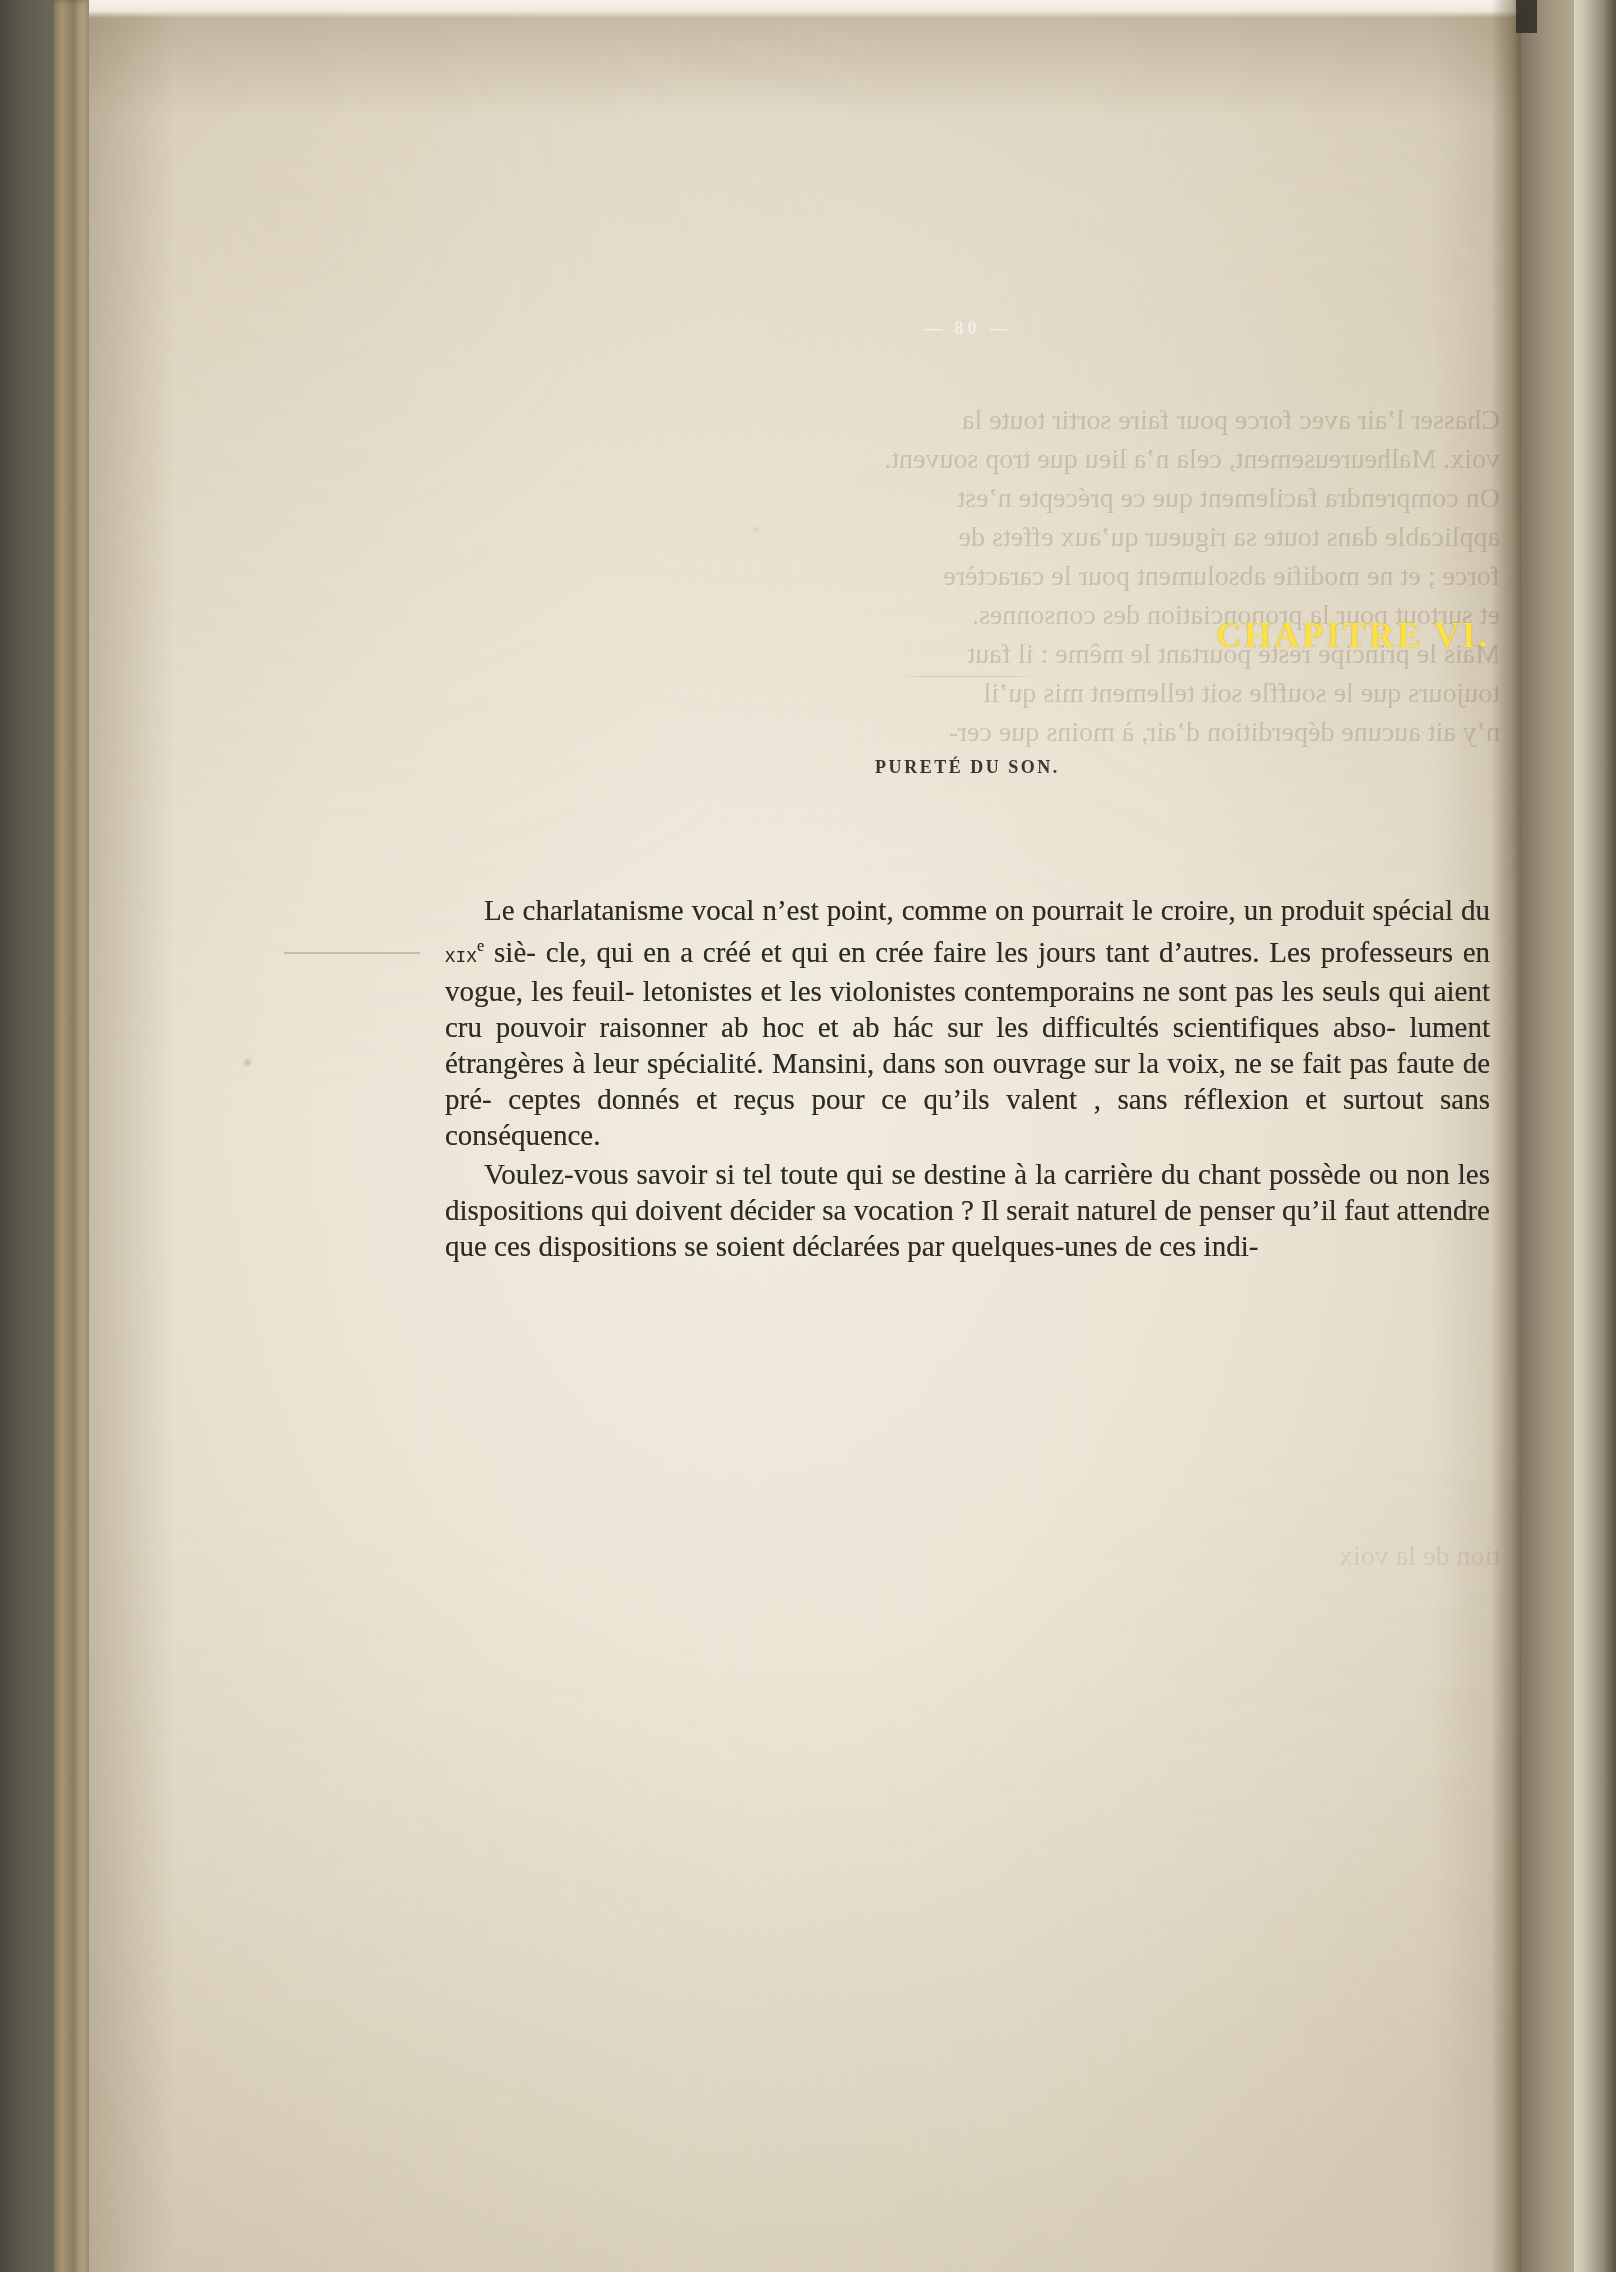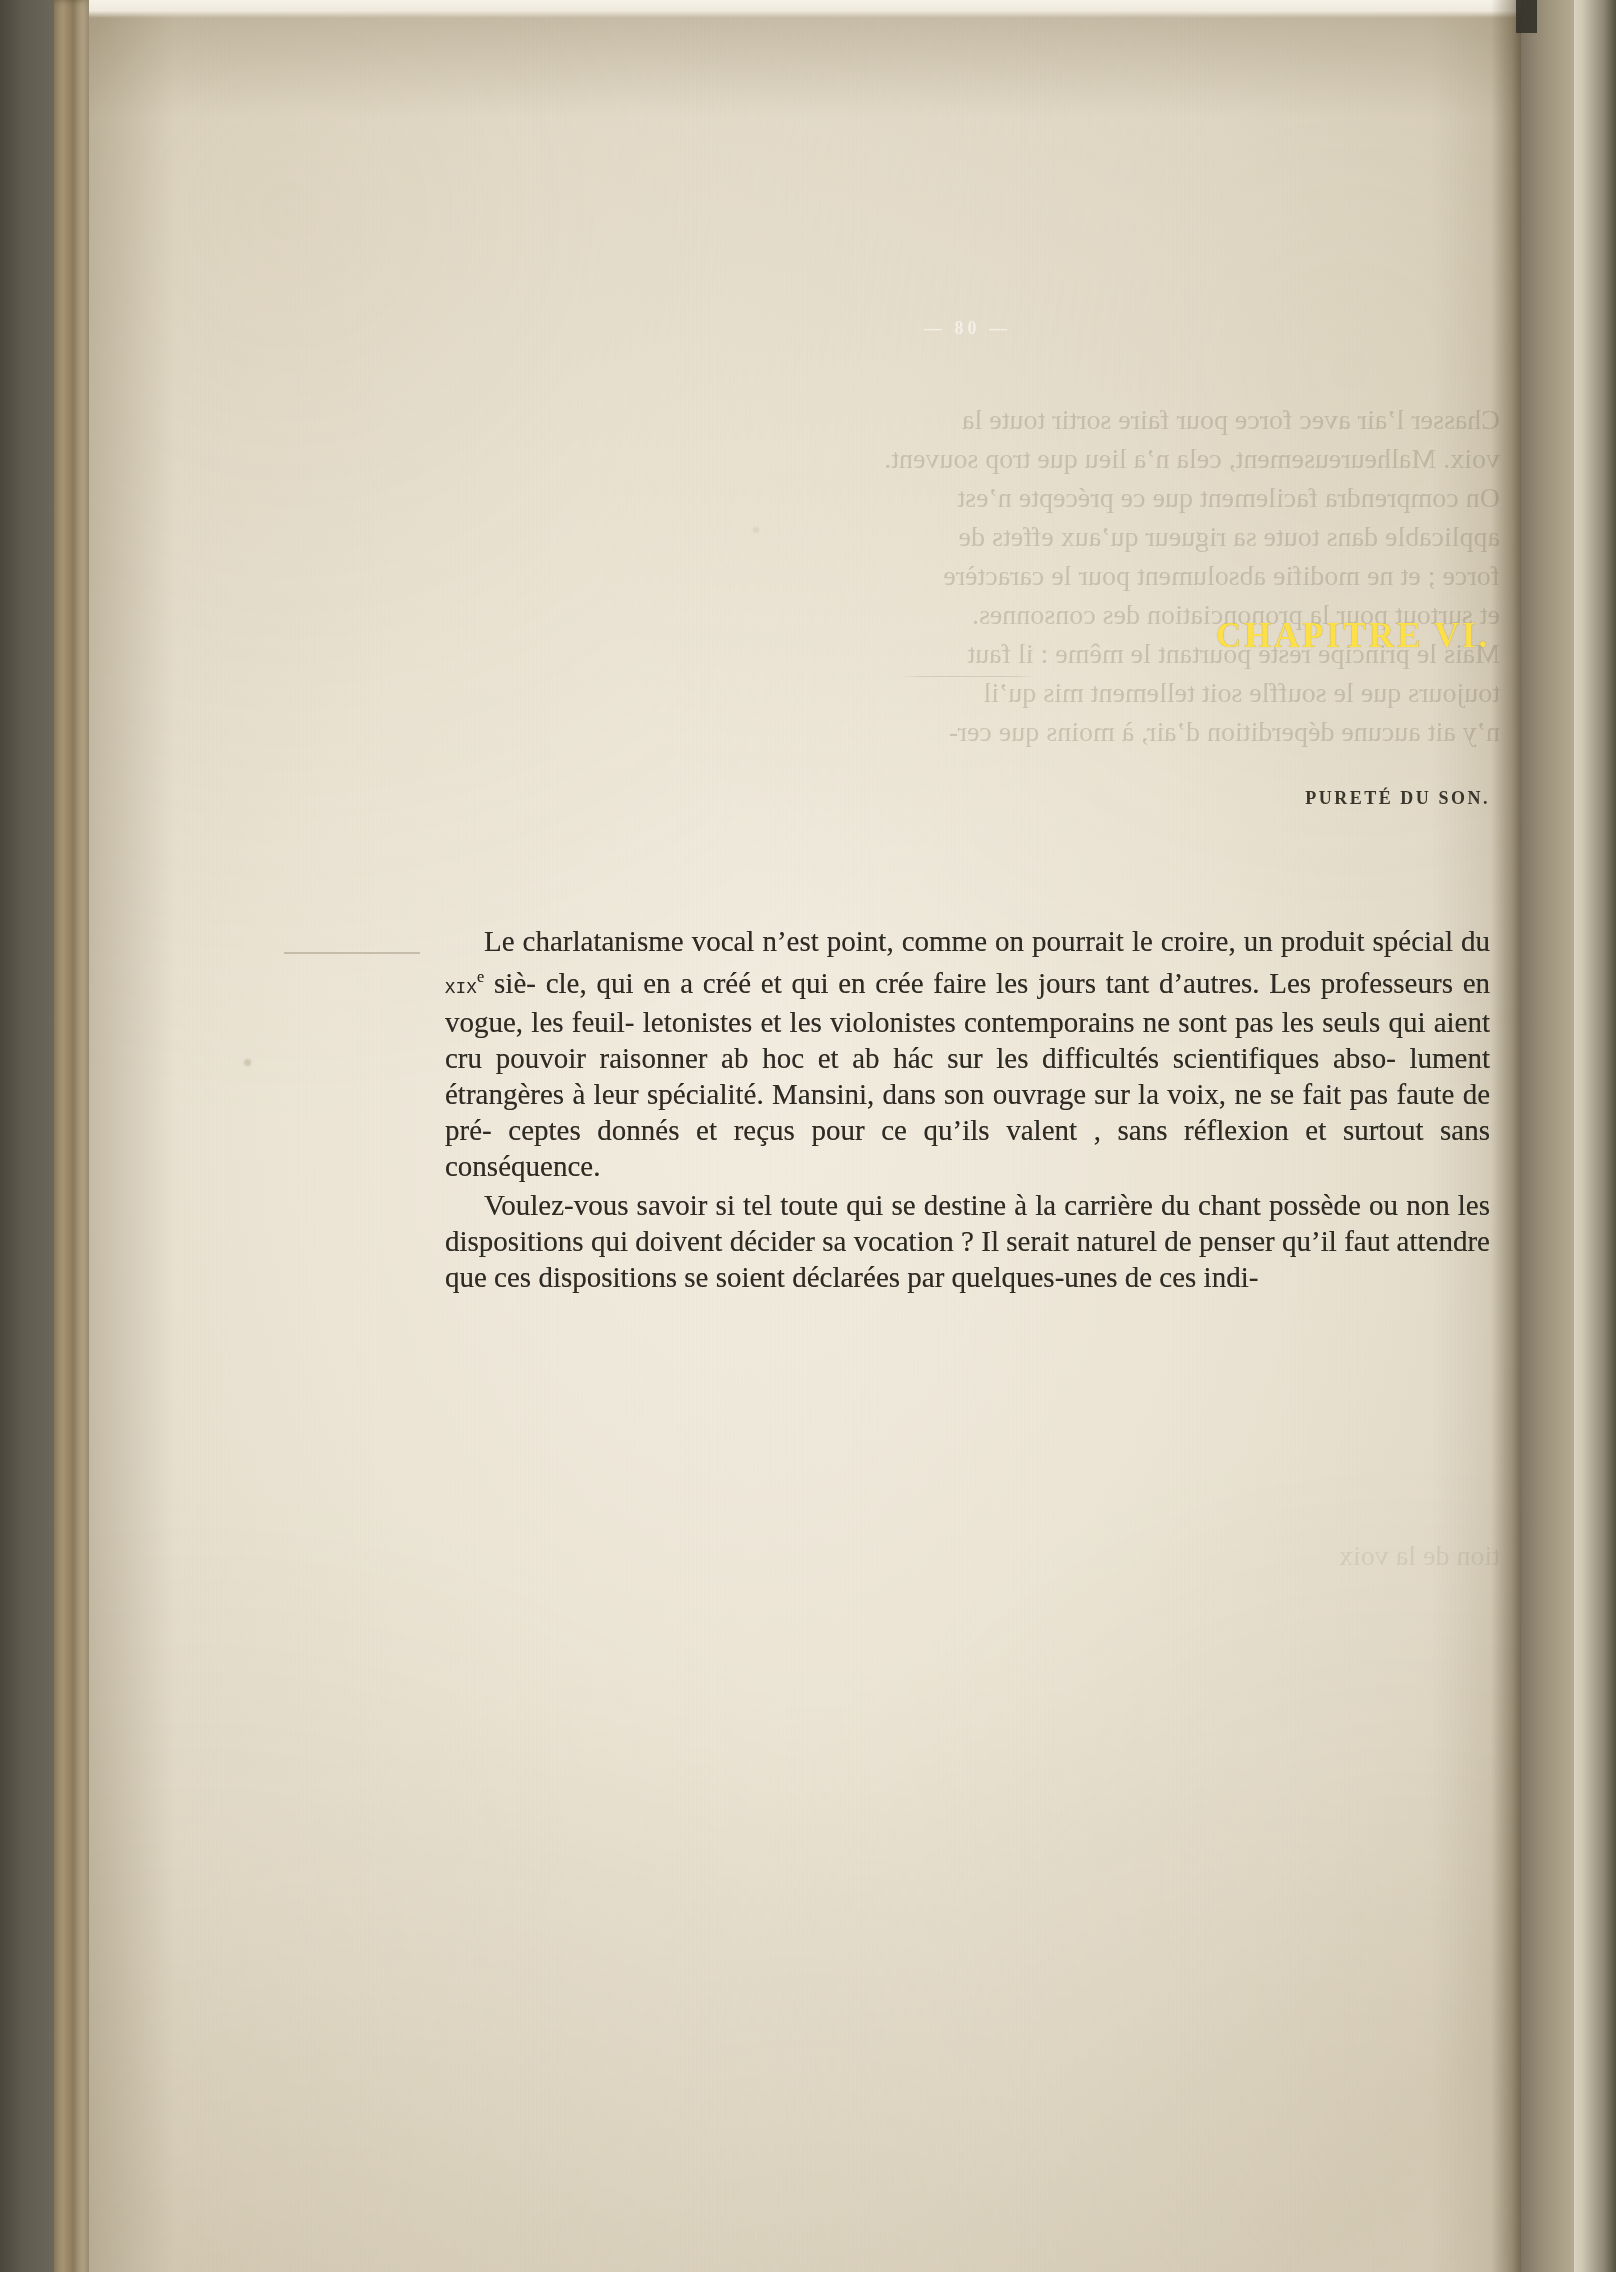--- a/index.html
+++ b/index.html
@@ -69,21 +69,21 @@
 
   .chapter-title{margin-top:277px;text-align:right;
     font-size:35px;font-weight:700;letter-spacing:.08em;
     color:#fde047;
     text-shadow:0 0 0.9px rgba(60,54,42,.45);}
 
   .rule{width:136px;height:1.4px;margin:20px auto 0;
     background:linear-gradient(90deg,rgba(70,62,48,0) 0%,rgba(70,62,48,.30) 18%,rgba(70,62,48,.30) 82%,rgba(70,62,48,0) 100%);
     opacity:.5;}
 
-  .section-title{margin-top:111px;text-align:right;
+  .section-title{margin-top:80px;text-align:center;
     font-size:18px;font-weight:700;letter-spacing:.14em;
     color:#3a362d;}
 
   .body{margin-top:114px;
     font-size:29px;line-height:36px;color:#2e2b24;
     text-align:justify;text-align-last:left;
     text-shadow:0 0 0.6px rgba(46,43,36,.55);}
   .body p{margin:0;}
   .body p + p{margin-top:2.7px;}
   .indent{display:inline-block;width:39px;}

